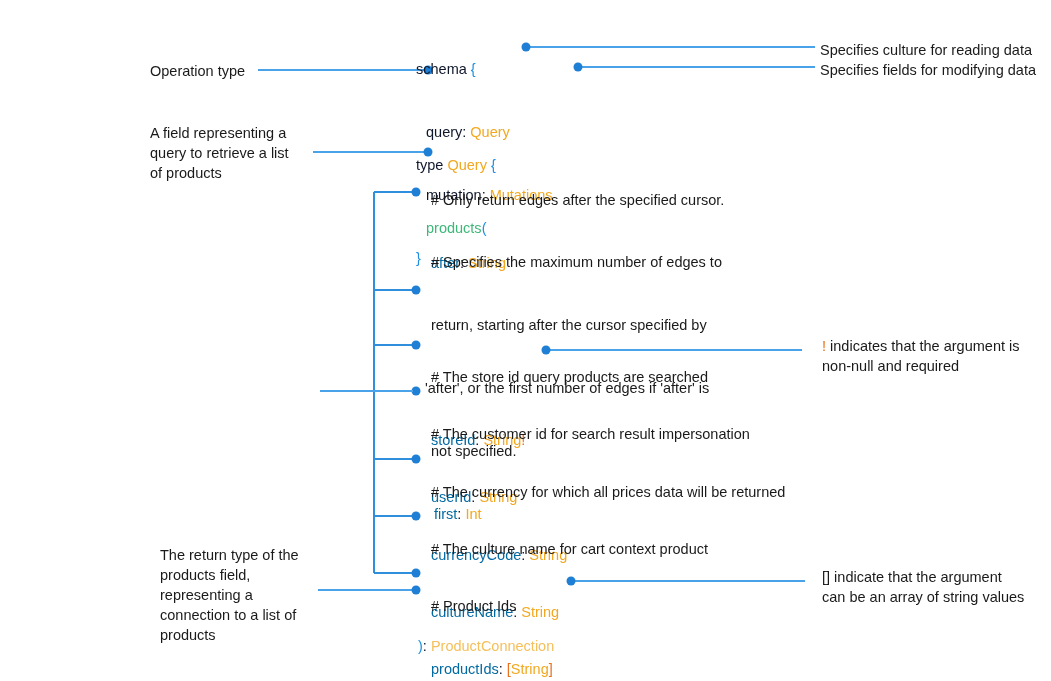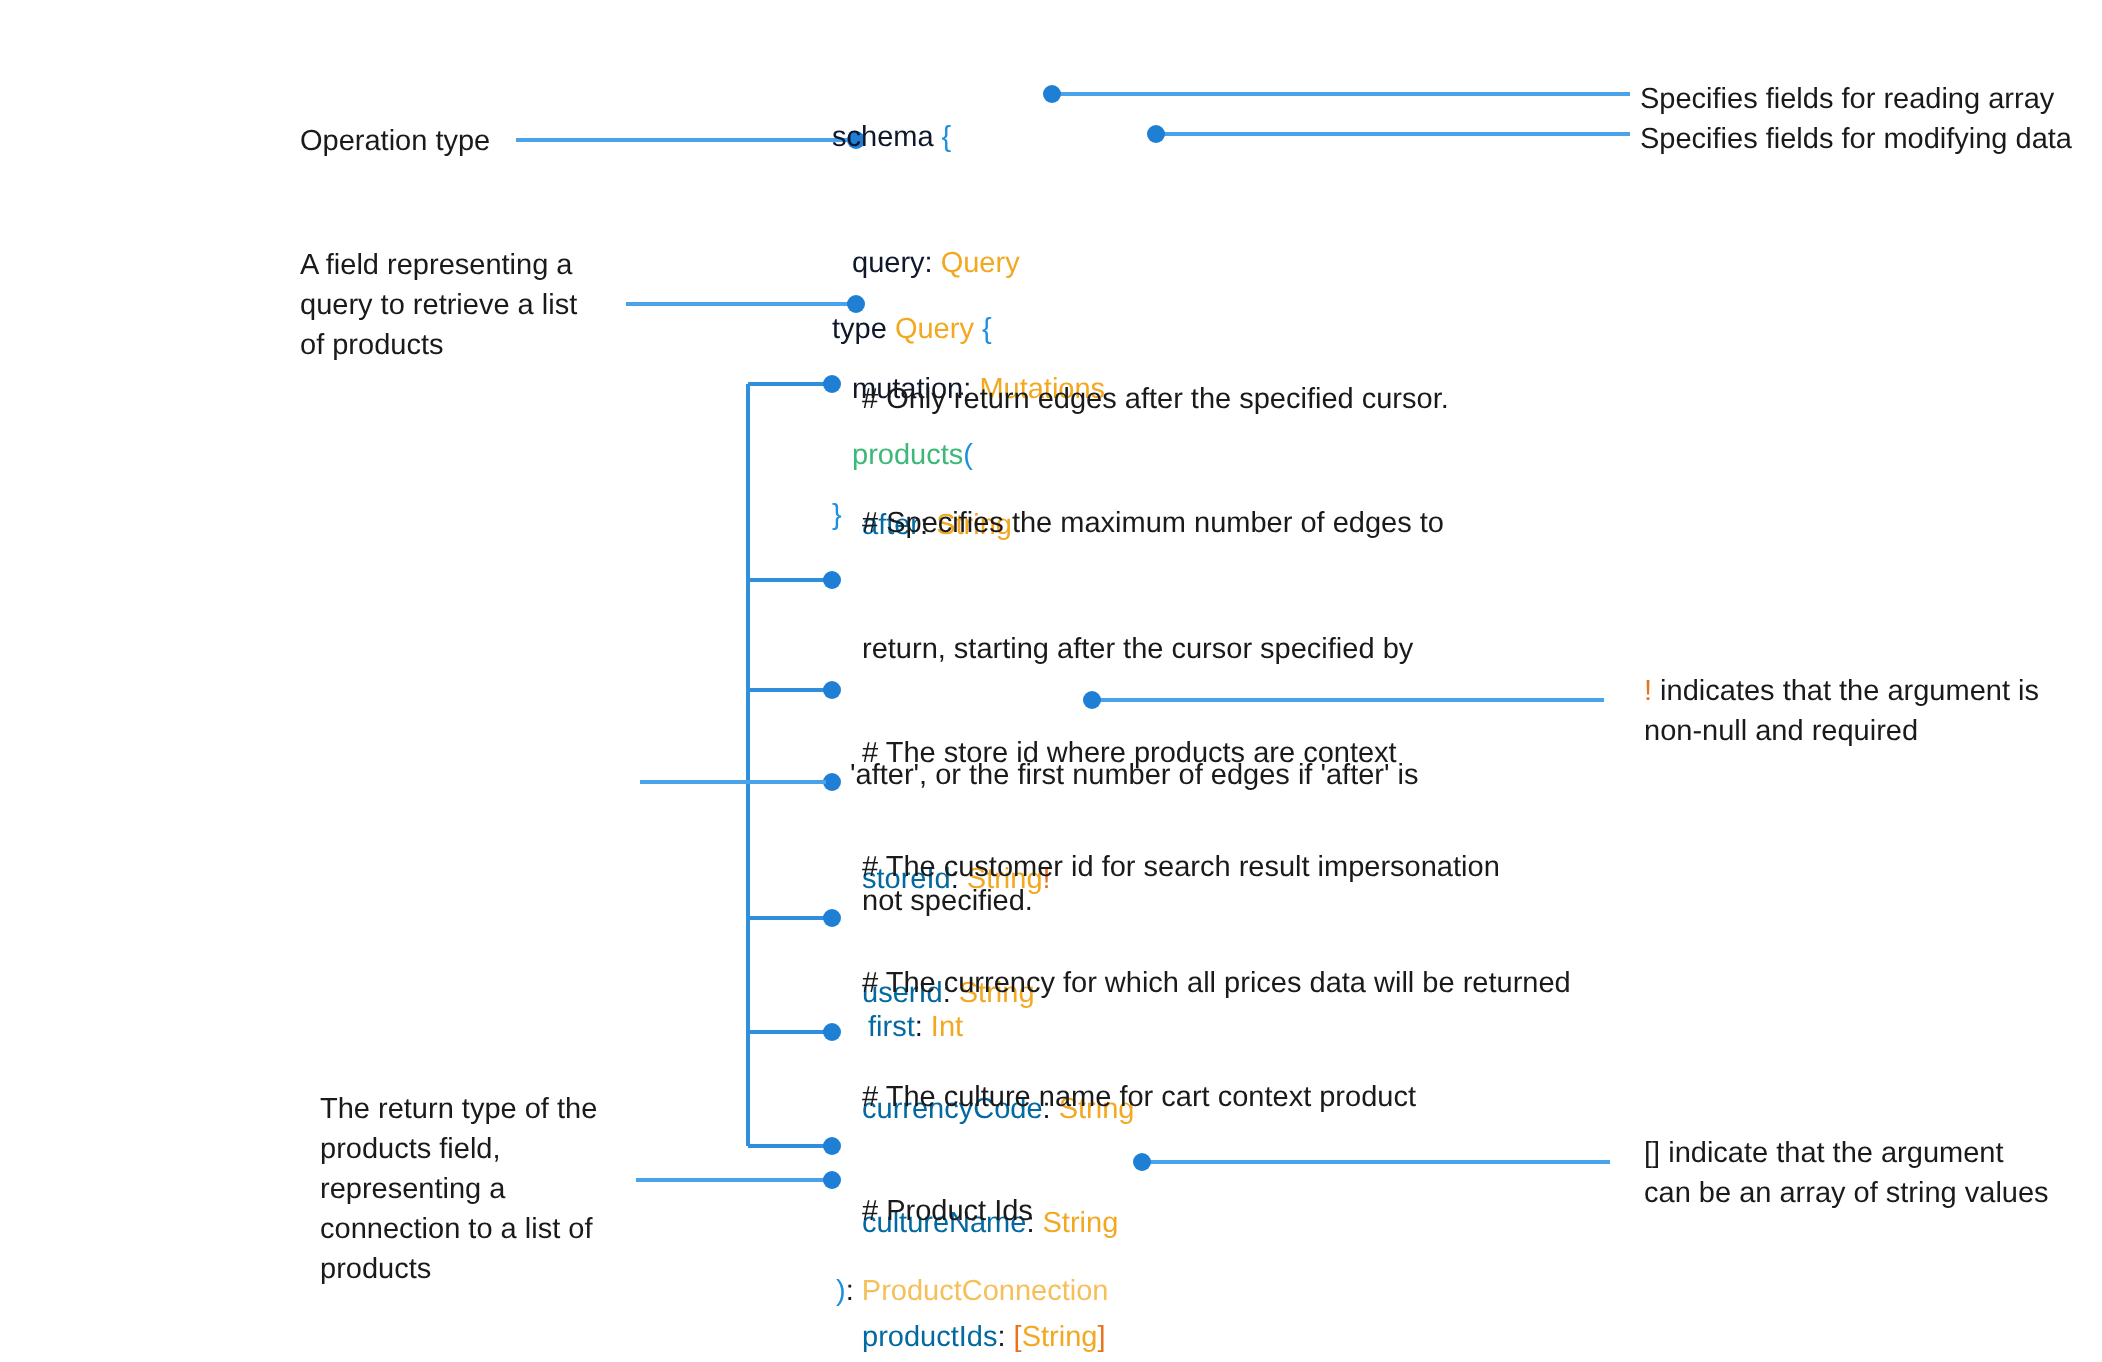--- a/index.html
+++ b/index.html
@@ -143,21 +143,21 @@
 
   <div class="code" style="left:431px; top:210px;">
     <div class="cmt"># Specifies the maximum number of edges to</div>
     <div class="cmt">return, starting after the cursor specified by</div>
     <div class="cmt" style="margin-left:-6px;">'after', or the first number of edges if 'after' is</div>
     <div class="cmt">not specified.</div>
     <div style="padding-left:3px;"><span class="arg">first</span><span class="kw">: </span><span class="typ">Int</span></div>
   </div>
 
   <div class="code" style="left:431px; top:325px;">
-    <div class="cmt"># The store id where products are context</div>
+    <div class="cmt"># The store id query products are searched</div>
     <div><span class="arg">storeId</span><span class="kw">: </span><span class="typ">String</span><span class="bang">!</span></div>
   </div>
 
   <div class="code" style="left:431px; top:382px;">
     <div class="cmt"># The customer id for search result impersonation</div>
     <div><span class="arg">userId</span><span class="kw">: </span><span class="typ">String</span></div>
   </div>
 
   <div class="code" style="left:431px; top:440px;">
     <div class="cmt"># The currency for which all prices data will be returned</div>
@@ -184,21 +184,21 @@
 query to retrieve a list
 of products</div>
 
 
   <div class="note" style="left:160px; top:545px; width:165px;">The return type of the
 products field,
 representing a
 connection to a list of
 products</div>
 
-  <div class="note" style="left:820px; top:40px; width:230px;">Specifies fields for reading array</div>
+  <div class="note" style="left:820px; top:40px; width:230px;">Specifies culture for reading data</div>
 
   <div class="note" style="left:820px; top:60px; width:240px;">Specifies fields for modifying data</div>
 
   <div class="note" style="left:822px; top:336px; width:225px;"><span class="hl">!</span><span> indicates that the argument is
 non-null and required</span></div>
 
   <div class="note" style="left:822px; top:567px; width:225px;"><span>[]</span><span> indicate that the argument
 can be an array of string values</span></div>
 
 </div>

